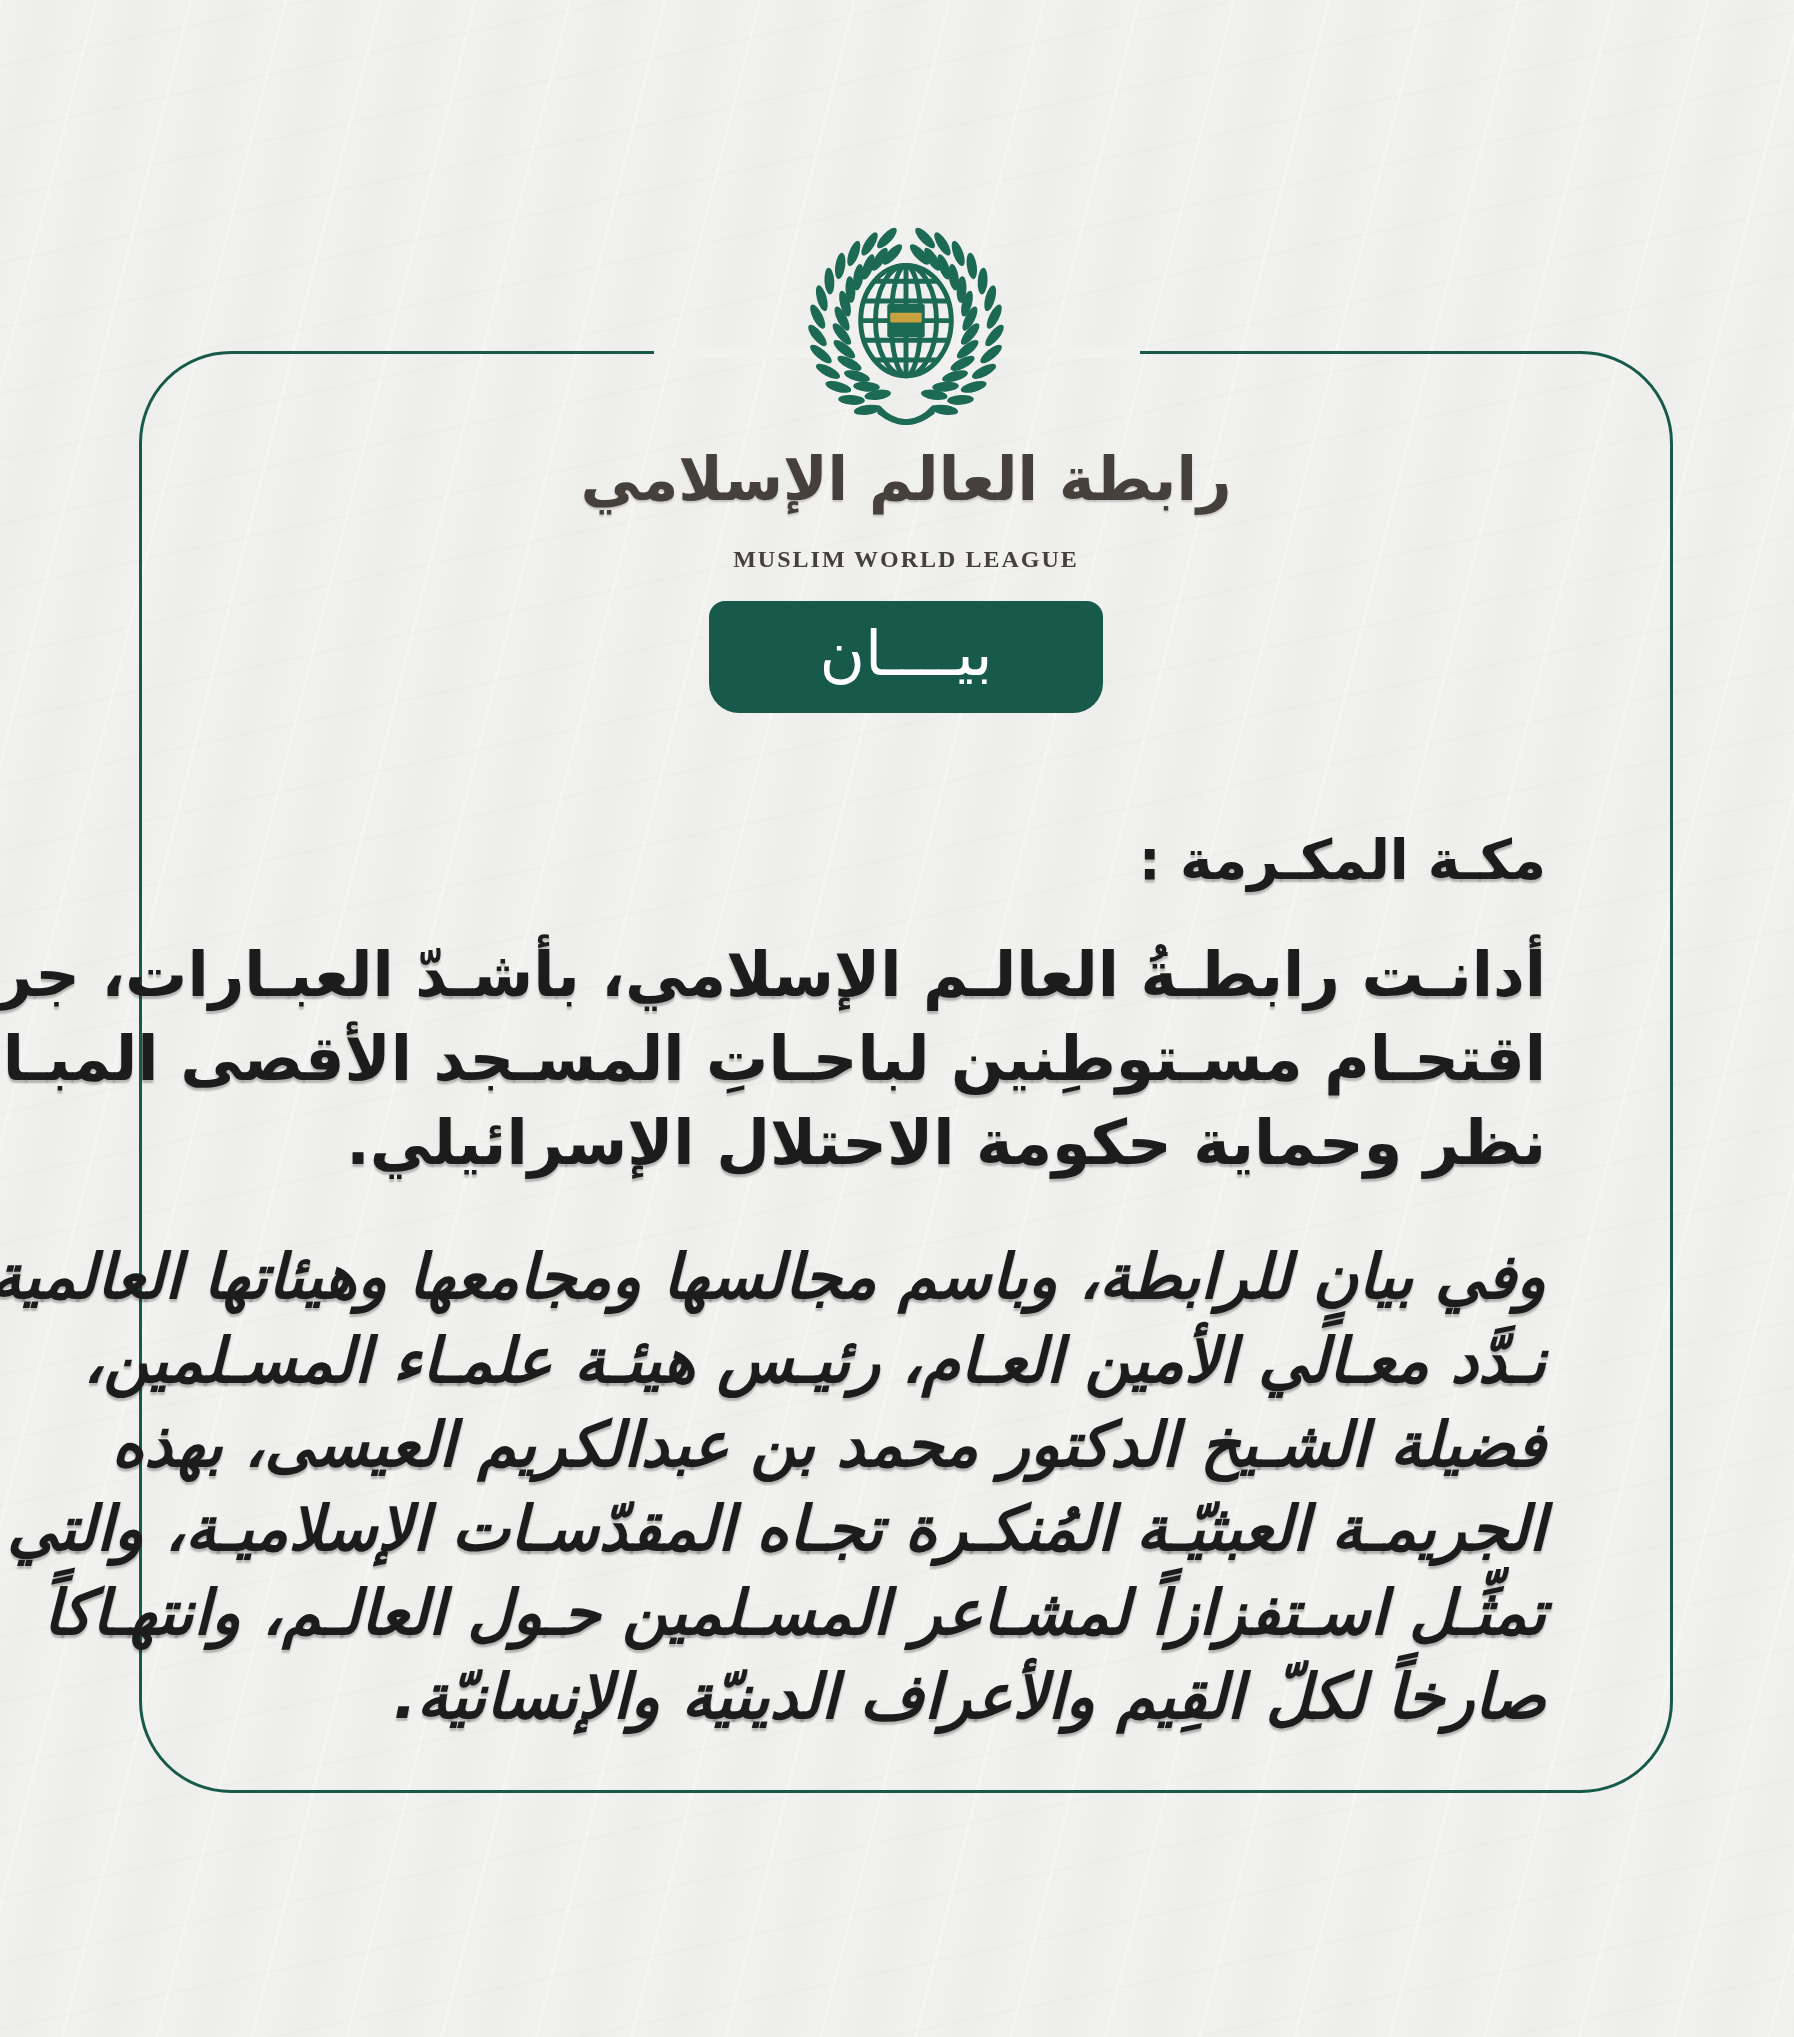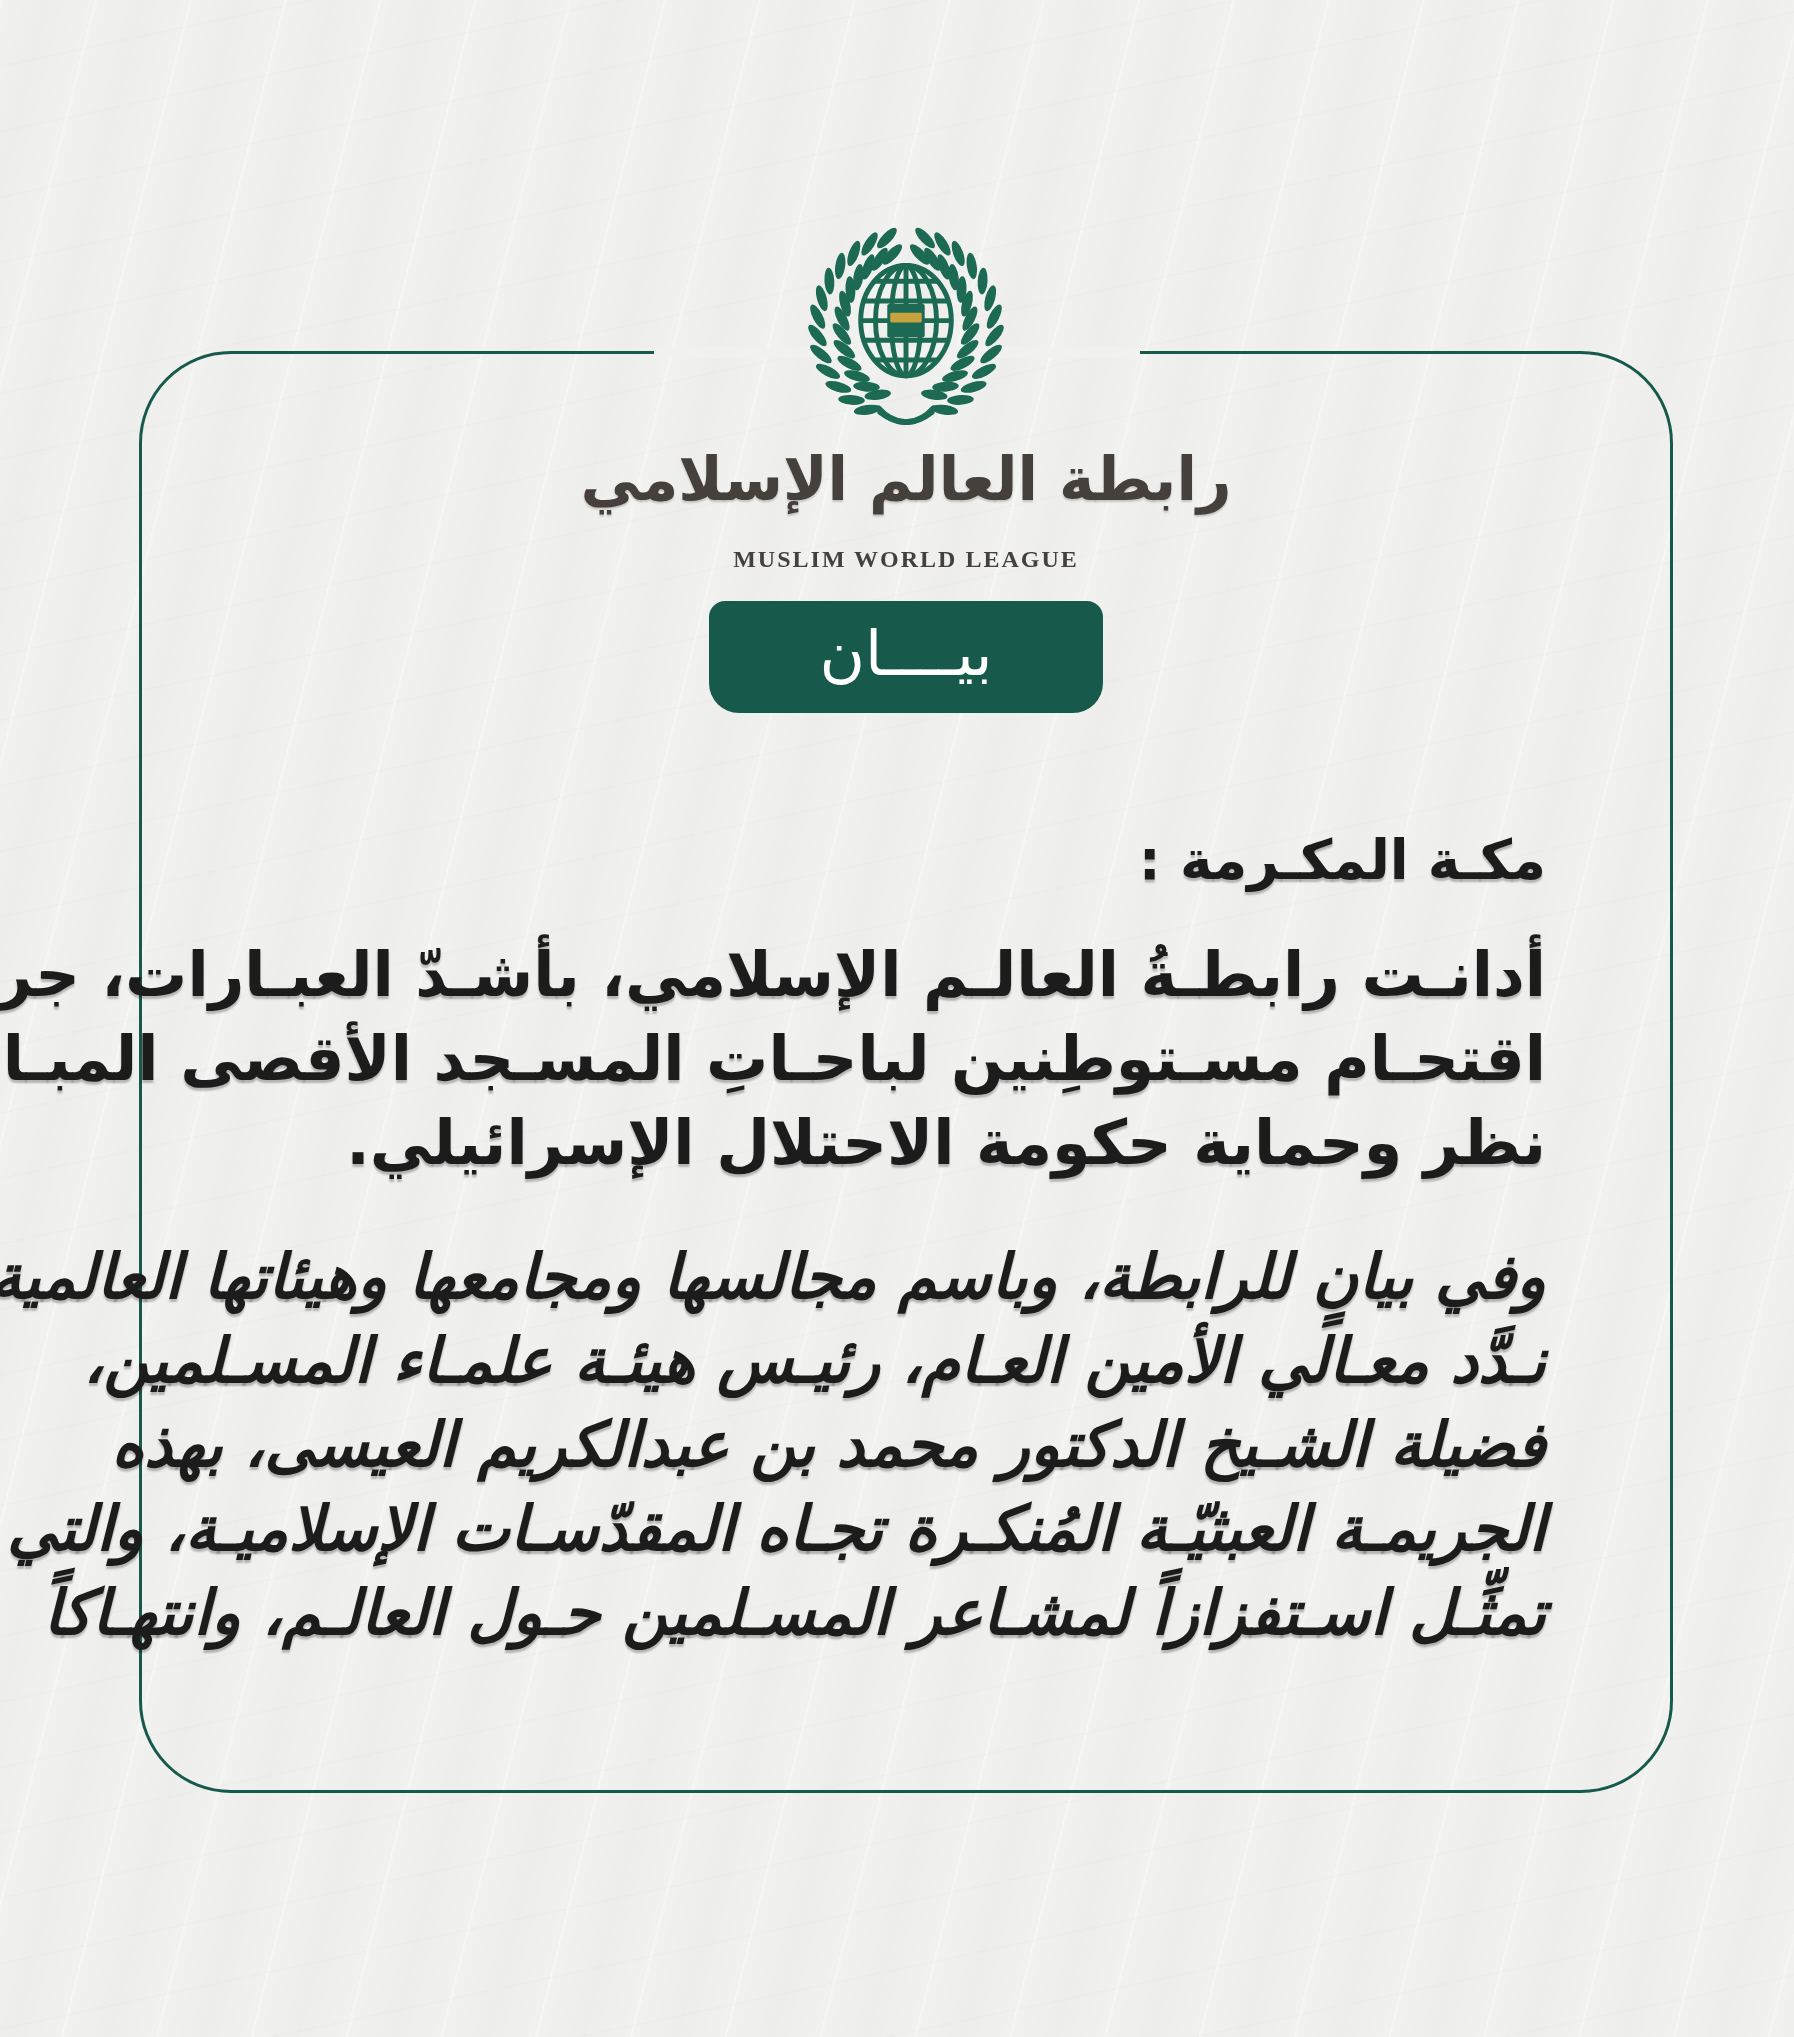--- a/index.html
+++ b/index.html
@@ -215,17 +215,18 @@
       <div class="line">اقتحـام مسـتوطِنين لباحـاتِ المسـجد الأقصى المبـارك، تحـت</div>
       <div class="line align-end">نظر وحماية حكومة الاحتلال الإسرائيلي.</div>
     </div>
 
     <div class="para">
       <div class="line">وفي بيانٍ للرابطة، وباسم مجالسها ومجامعها وهيئاتها العالمية</div>
       <div class="line">نـدَّد معـالي الأمين العـام، رئيـس هيئـة علمـاء المسـلمين،</div>
       <div class="line">فضيلة الشـيخ الدكتور محمد بن عبدالكريم العيسى، بهذه</div>
       <div class="line">الجريمـة العبثيّـة المُنكـرة تجـاه المقدّسـات الإسلاميـة، والتي</div>
       <div class="line">تمثِّـل اسـتفزازاً لمشـاعر المسـلمين حـول العالـم، وانتهـاكاً</div>
+      <div class="line align-end">صارخاً لكلّ القِيم والأعراف الدينيّة والإنسانيّة.</div>
     </div>
   </div>
 
 </div>
 
 
 </body></html>

